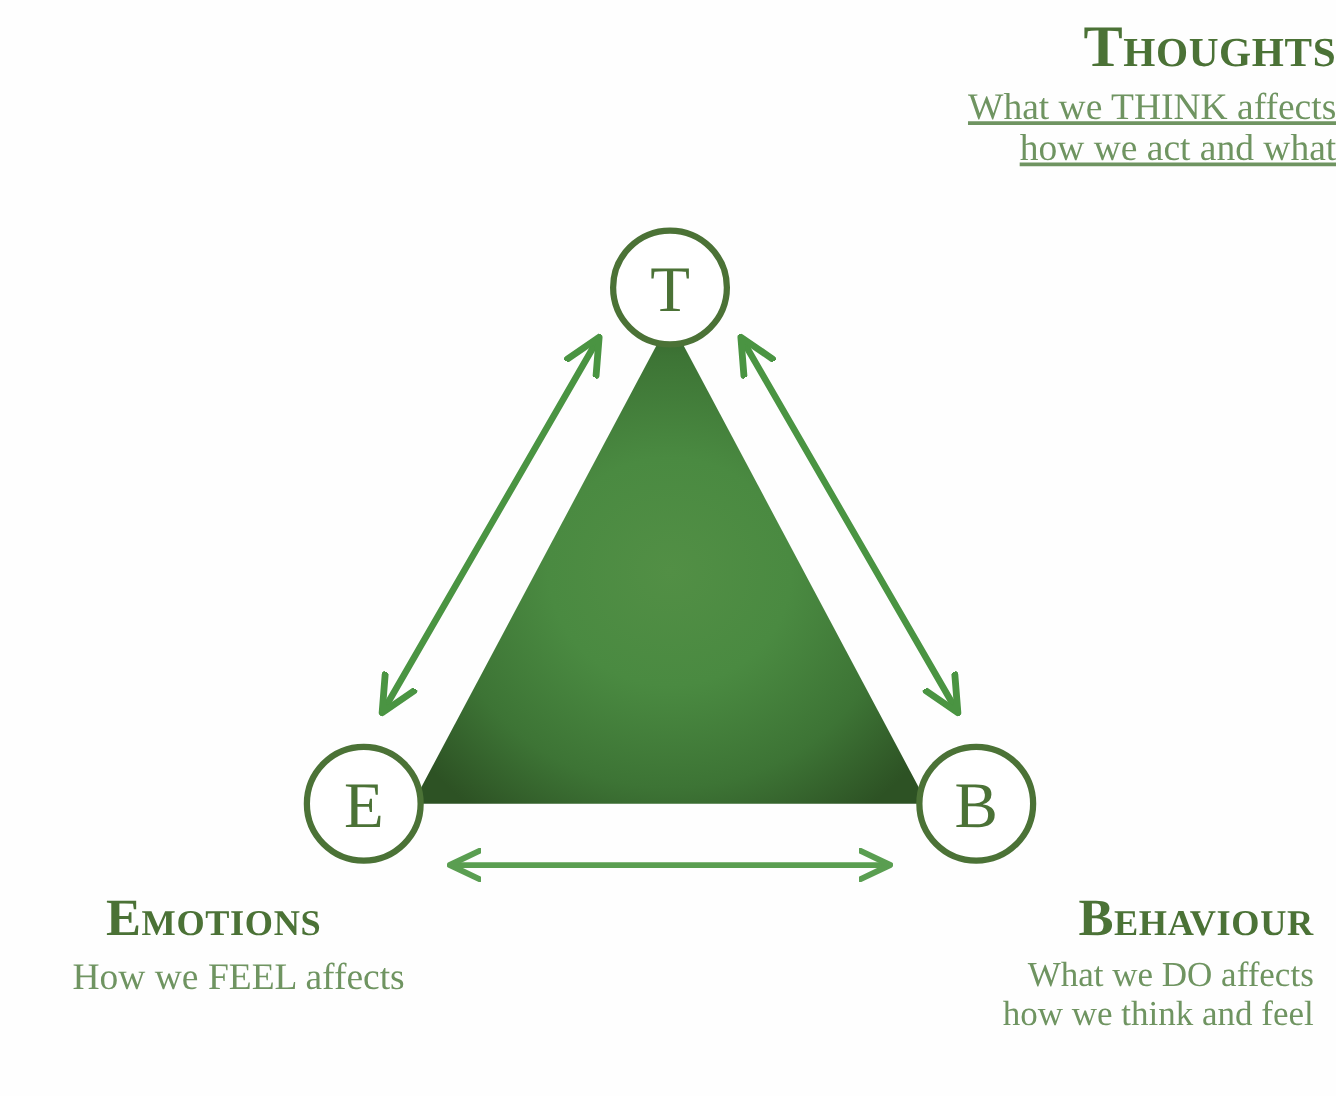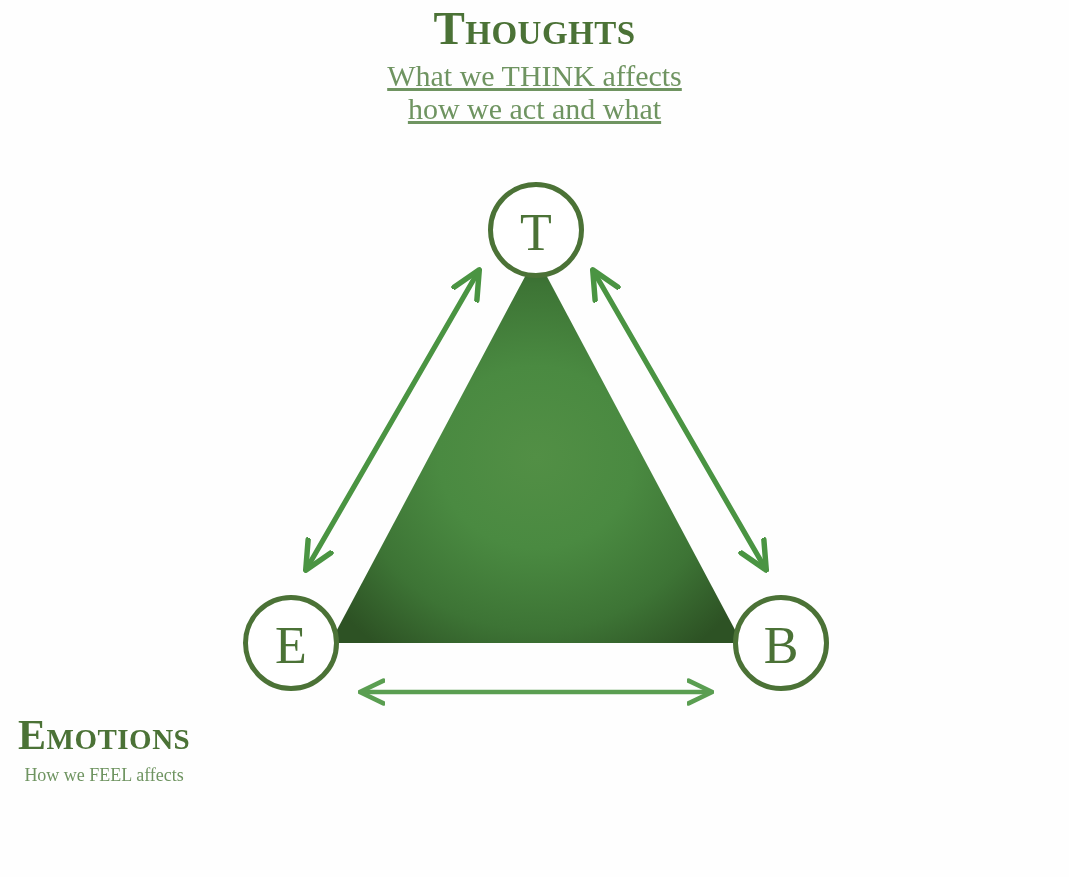--- a/index.html
+++ b/index.html
@@ -49,45 +49,46 @@
   .label-sub {
     font-family: "Liberation Serif", "DejaVu Serif", serif;
     font-weight: normal;
     color: #6f9461;
     white-space: nowrap;
   }
 
   
   #thoughts-block {
     left: 0;
-    top: 2px;
+    top: 12px;
     width: 1069px;
-    text-align: center;
+    text-align: right;
   }
   #thoughts-block .label-heading {
     font-size: 47px;
   }
   #thoughts-block .label-sub {
     font-size: 30px;
     margin-top: 4px;
     text-decoration: underline;
   }
 
   
   #emotions-block {
     left: 18px;
     top: 712px;
     text-align: center;
   }
   #emotions-block .label-heading {
     font-size: 42px;
   }
   #emotions-block .label-sub {
-    font-size: 18px;
+    font-size: 30px;
     margin-top: 6px;
+    margin-left: 40px;
   }
 
   
   #behaviour-block {
     right: 18px;
     top: 712px;
     text-align: right;
   }
   #behaviour-block .label-heading {
     font-size: 42px;
@@ -162,14 +163,21 @@
     </div>
   </div>
 
   <div class="label-block" id="emotions-block">
     <div class="label-heading">Emotions</div>
     <div class="label-sub">
       <span class="sub-line">How we FEEL affects</span>
     </div>
   </div>
 
+  <div class="label-block" id="behaviour-block">
+    <div class="label-heading">Behaviour</div>
+    <div class="label-sub">
+      <span class="sub-line">What we DO affects</span>
+      <span class="sub-line">how we think and feel</span>
+    </div>
+  </div>
 
 </div>
 
 </body></html>

